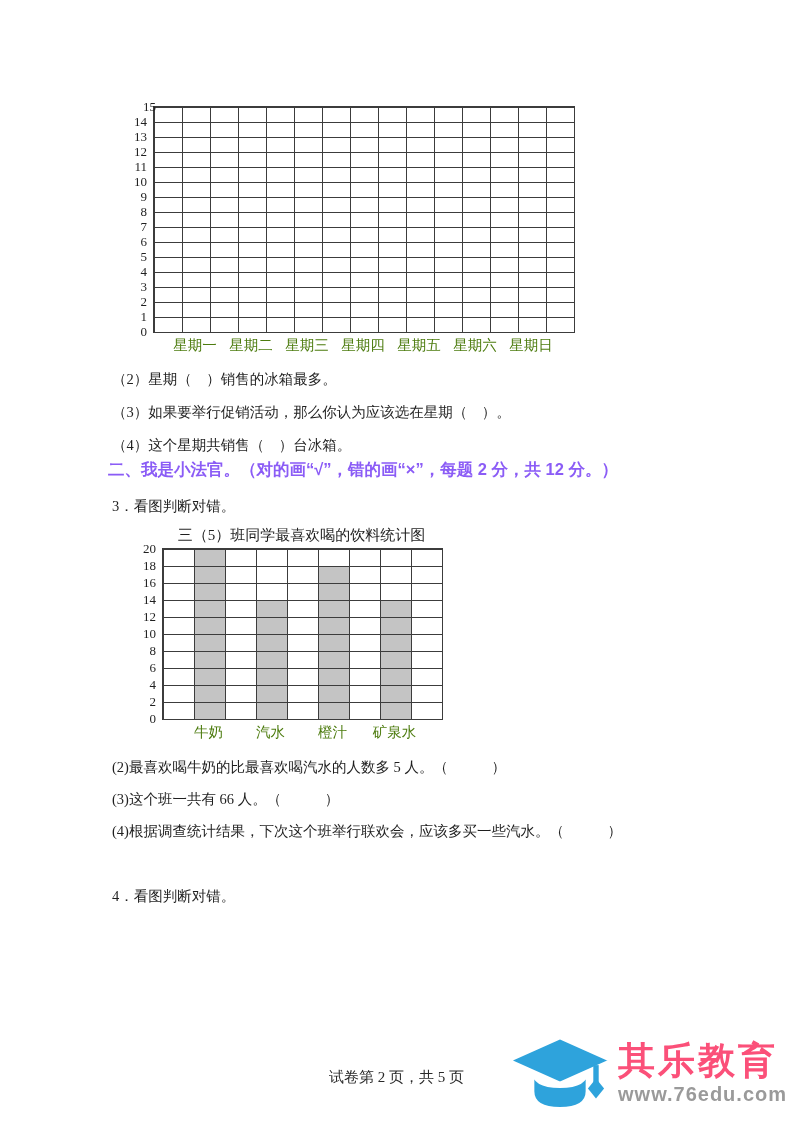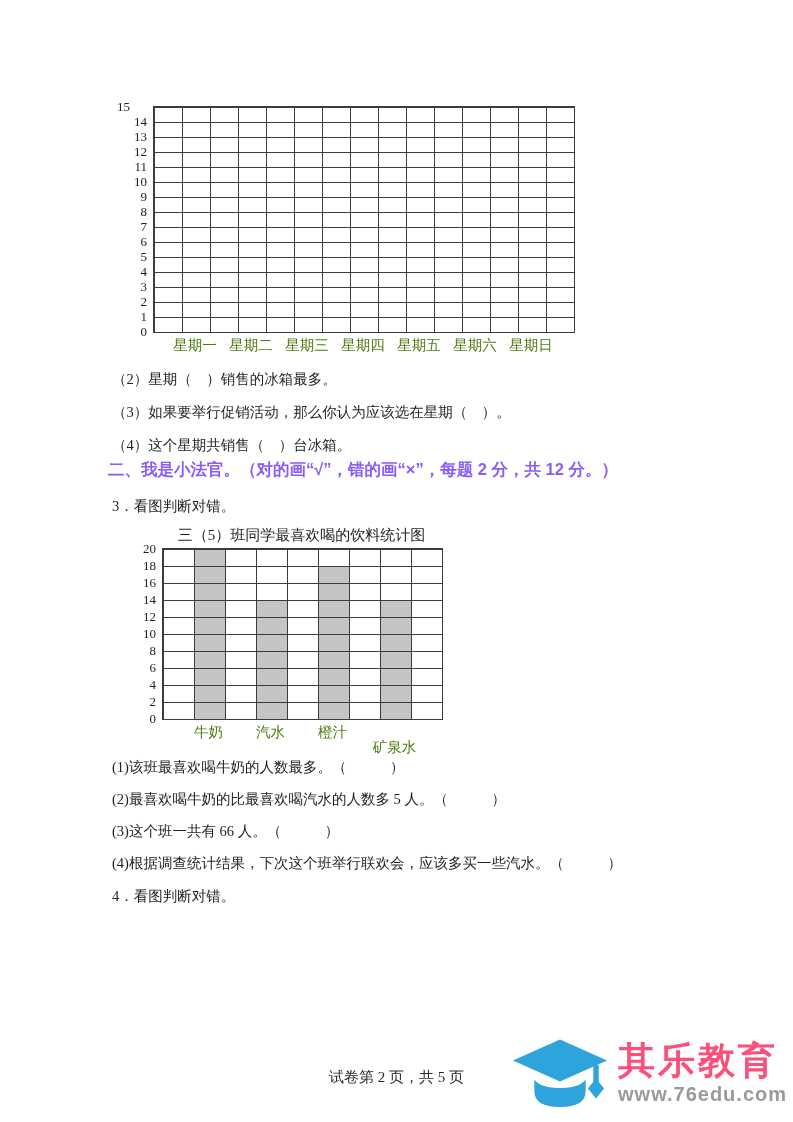--- a/index.html
+++ b/index.html
@@ -65,21 +65,21 @@
 </head>
 <body>
 
 <div class="page">
 
   <section class="chart-block chart1-block">
     <div class="chart-canvas" style="width: 458px; height: 251px;">
         <div style="position: absolute; left: 36px; top: 0px; width: 420px; height: 225px; border: 1px solid rgb(60, 60, 60); background: rgb(255, 255, 255);">
           <div style="position: absolute; inset: 0px; pointer-events: none; background-image: linear-gradient(to right, rgb(60, 60, 60) 1px, transparent 1px), linear-gradient(rgb(60, 60, 60) 1px, transparent 1px); background-size: 28px 15px;"></div>
         </div>
-        <div class="ytick" style="position: absolute; left: 0px; width: 30px; top: -7px; font-size: 13px; line-height: 15px;">15</div>
+        <div class="ytick" style="position: absolute; left: 9px; width: 30px; top: -7px; text-align: right; font-size: 13px; line-height: 15px;">15</div>
         <div class="ytick" style="position: absolute; left: 0px; width: 30px; top: 8px; text-align: right; font-size: 13px; line-height: 15px;">14</div>
         <div class="ytick" style="position: absolute; left: 0px; width: 30px; top: 23px; text-align: right; font-size: 13px; line-height: 15px;">13</div>
         <div class="ytick" style="position: absolute; left: 0px; width: 30px; top: 38px; text-align: right; font-size: 13px; line-height: 15px;">12</div>
         <div class="ytick" style="position: absolute; left: 0px; width: 30px; top: 53px; text-align: right; font-size: 13px; line-height: 15px;">11</div>
         <div class="ytick" style="position: absolute; left: 0px; width: 30px; top: 68px; text-align: right; font-size: 13px; line-height: 15px;">10</div>
         <div class="ytick" style="position: absolute; left: 0px; width: 30px; top: 83px; text-align: right; font-size: 13px; line-height: 15px;">9</div>
         <div class="ytick" style="position: absolute; left: 0px; width: 30px; top: 98px; text-align: right; font-size: 13px; line-height: 15px;">8</div>
         <div class="ytick" style="position: absolute; left: 0px; width: 30px; top: 113px; text-align: right; font-size: 13px; line-height: 15px;">7</div>
         <div class="ytick" style="position: absolute; left: 0px; width: 30px; top: 128px; text-align: right; font-size: 13px; line-height: 15px;">6</div>
         <div class="ytick" style="position: absolute; left: 0px; width: 30px; top: 143px; text-align: right; font-size: 13px; line-height: 15px;">5</div>
@@ -125,26 +125,25 @@
         <div class="ytick" style="position: absolute; left: 0px; width: 30px; top: 61px; text-align: right; font-size: 13px; line-height: 15px;">12</div>
         <div class="ytick" style="position: absolute; left: 0px; width: 30px; top: 78px; text-align: right; font-size: 13px; line-height: 15px;">10</div>
         <div class="ytick" style="position: absolute; left: 0px; width: 30px; top: 95px; text-align: right; font-size: 13px; line-height: 15px;">8</div>
         <div class="ytick" style="position: absolute; left: 0px; width: 30px; top: 112px; text-align: right; font-size: 13px; line-height: 15px;">6</div>
         <div class="ytick" style="position: absolute; left: 0px; width: 30px; top: 129px; text-align: right; font-size: 13px; line-height: 15px;">4</div>
         <div class="ytick" style="position: absolute; left: 0px; width: 30px; top: 146px; text-align: right; font-size: 13px; line-height: 15px;">2</div>
         <div class="ytick" style="position: absolute; left: 0px; width: 30px; top: 163px; text-align: right; font-size: 13px; line-height: 15px;">0</div>
         <div class="xtick" style="position: absolute; top: 175px; left: 42.5px; width: 80px; text-align: center; font-size: 14.5px;">牛奶</div>
         <div class="xtick" style="position: absolute; top: 175px; left: 104.5px; width: 80px; text-align: center; font-size: 14.5px;">汽水</div>
         <div class="xtick" style="position: absolute; top: 175px; left: 166.5px; width: 80px; text-align: center; font-size: 14.5px;">橙汁</div>
-        <div class="xtick" style="position: absolute; top: 175px; left: 228.5px; width: 80px; text-align: center; font-size: 14.5px; margin-top: 15px;">矿泉水</div>
+        <div class="xtick" style="position: absolute; top: 175px; left: 228.5px; width: 80px; text-align: center; font-size: 14.5px;">矿泉水</div>
       </div>
   </section>
 
   <div class="qlist qlist2">
-      <div class="q-item">(1)该班最喜欢喝牛奶的人数最多。（　　　）</div>
       <div class="q-item">(2)最喜欢喝牛奶的比最喜欢喝汽水的人数多 5 人。（　　　）</div>
       <div class="q-item">(3)这个班一共有 66 人。（　　　）</div>
       <div class="q-item">(4)根据调查统计结果，下次这个班举行联欢会，应该多买一些汽水。（　　　）</div>
     </div>
 
   <div class="qlabel q4-label">4．看图判断对错。</div>
 
   <div class="footer">
     <span>试卷第 2 页，共 5 页</span>
   </div>

